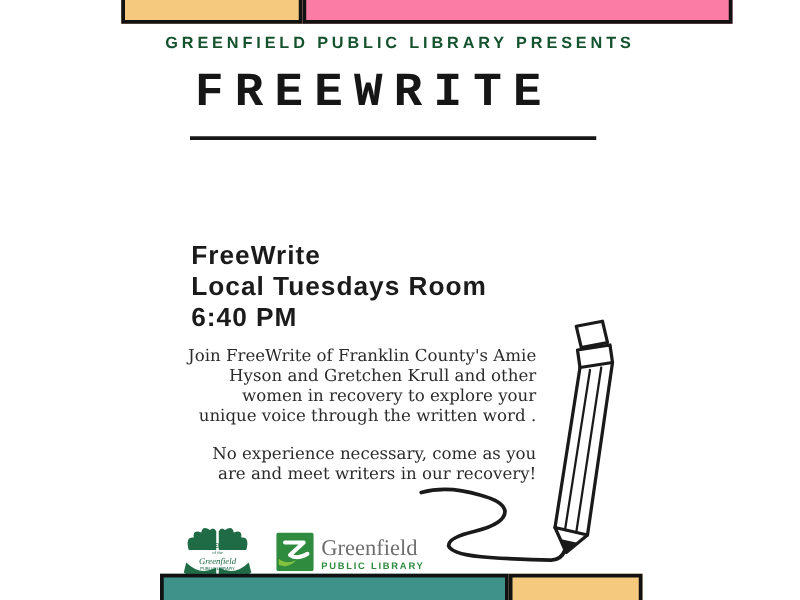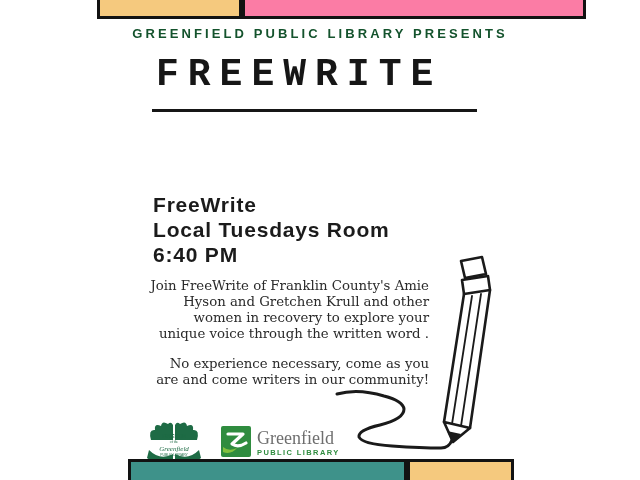--- a/index.html
+++ b/index.html
@@ -81,21 +81,21 @@
 
 
   <div id="schedule">
     <div>FreeWrite</div>
     <div>Local Tuesdays Room</div>
     <div>6:40 PM</div>
   </div>
 
   <div id="body-text">
     <p>Join FreeWrite of Franklin County's Amie Hyson and Gretchen Krull and other women in recovery to explore your unique voice through the written word .</p>
-    <p>No experience necessary, come as you are and come writers in our community!</p>
+    <p>No experience necessary, come as you are and meet writers in our recovery!</p>
   </div>
 
   <svg id="friends-logo" width="60" height="48" viewBox="0 0 60 48">
 
     <path d="M7,20 Q4,9 11,10 Q10,3 17,6 Q18,0 24,4 Q27,1 29,5 L29,20 Z" fill="#1E6B45"></path>
 
     <path d="M53,20 Q56,9 49,10 Q50,3 43,6 Q42,0 36,4 Q33,1 31,5 L31,20 Z" fill="#1E6B45"></path>
 
     <path d="M5,30 Q16,41 29,34 L29,42 Q15,48 3,38 Z" fill="#1E6B45"></path>
     <path d="M55,30 Q44,41 31,34 L31,42 Q45,48 57,38 Z" fill="#1E6B45"></path>

